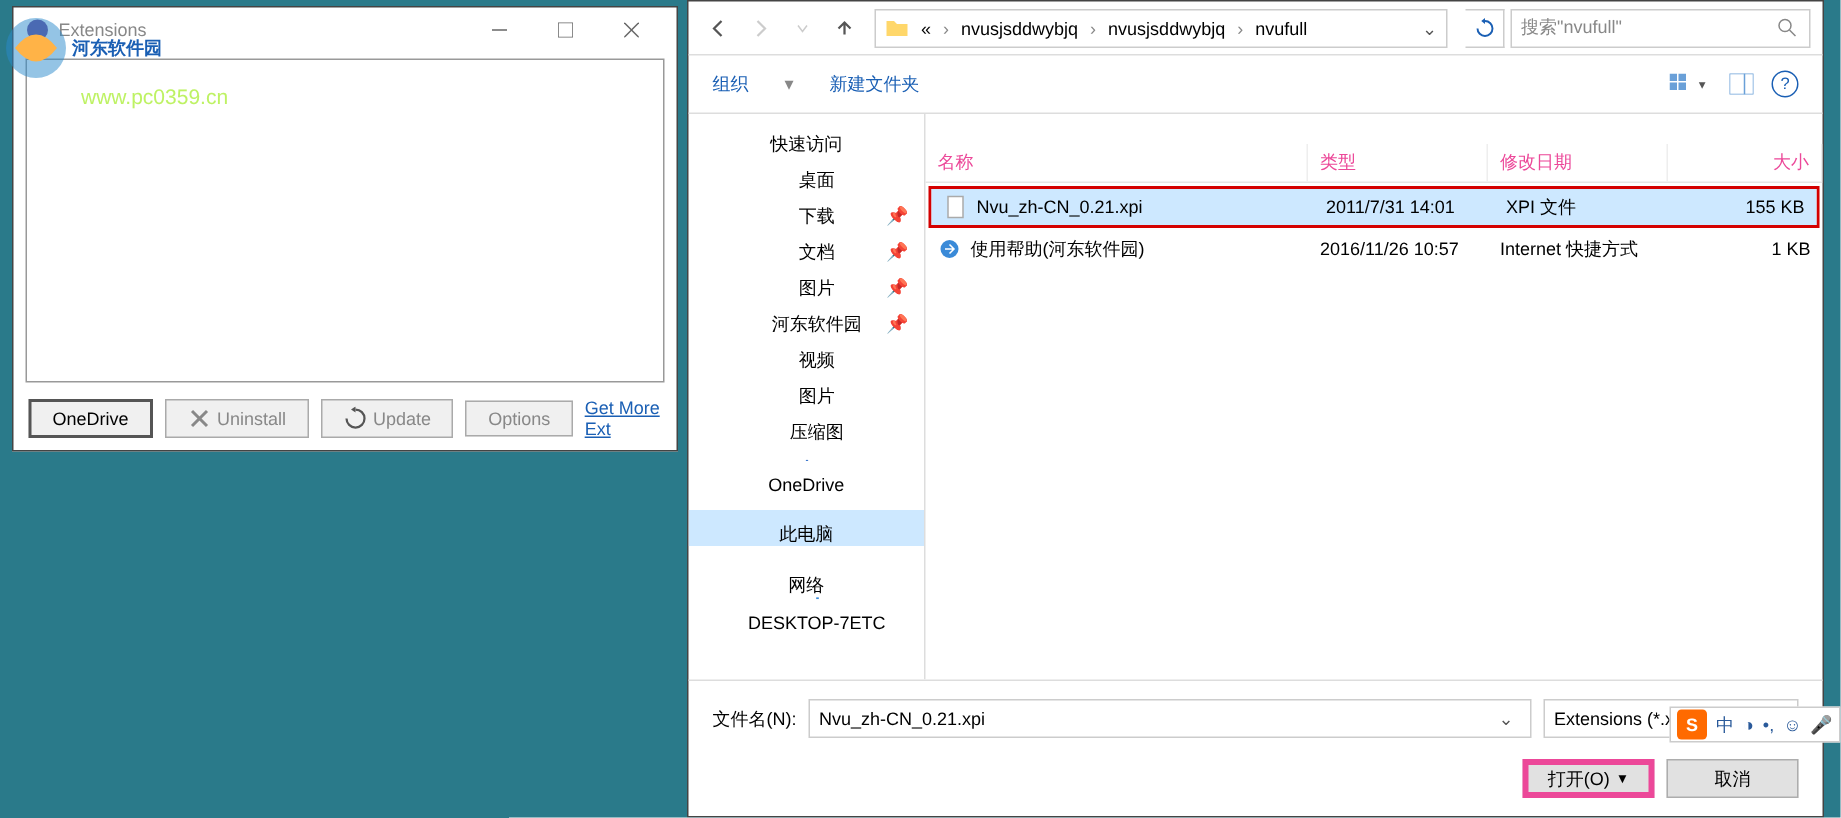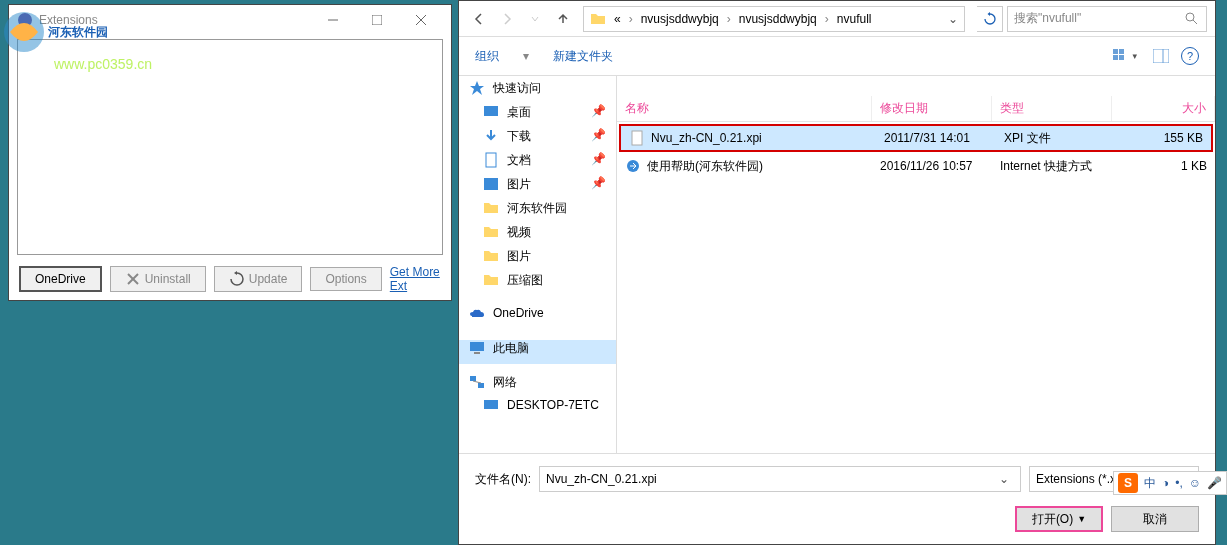--- a/index.html
+++ b/index.html
@@ -36,21 +36,21 @@
 .refresh { width: 26px; height: 26px; border: 1px solid #ccc; border-left: none; display: flex; align-items: center; justify-content: center; }
 .search-box { width: 200px; height: 26px; border: 1px solid #ccc; display: flex; align-items: center; padding: 0 6px; color: #888; }
 .search-box .sicon { margin-left: auto; }
 .fd-toolbar { height: 38px; display: flex; align-items: center; padding: 0 16px; gap: 24px; }
 .fd-toolbar .tb { color: #1a5fb4; cursor: pointer; }
 .fd-toolbar .view-btns { margin-left: auto; display: flex; gap: 8px; align-items: center; color: #555; }
 .vb { padding: 0 4px; display: flex; align-items: center; }
 .qmark { width: 18px; height: 18px; border: 1px solid #1a5fb4; border-radius: 50%; color: #1a5fb4; display: flex; align-items: center; justify-content: center; font-size: 11px; }
 .fd-main { flex: 1; display: flex; border-top: 1px solid #ddd; border-bottom: 1px solid #ddd; overflow: hidden; }
 .fd-sidebar { width: 158px; border-right: 1px solid #ddd; overflow-y: auto; padding: 4px 0; }
-.sb-item { display: flex; align-items: flex-start; height: 24px; padding: 0 10px 0 24px; gap: 8px; cursor: pointer; }
+.sb-item { display: flex; align-items: center; height: 24px; padding: 0 10px 0 24px; gap: 8px; cursor: pointer; flex-direction: column; }
 .sb-item.top { padding-left: 10px; font-weight: 400; }
 .sb-item.selected { background: #cde8ff; }
 .sb-item .pin { color: #888; margin-left: auto; }
 .sb-spacer { height: 10px; }
 .fd-list { flex: 1; display: flex; flex-direction: column; }
 .list-header { display: flex; height: 26px; border-bottom: 1px solid #e5e5e5; color: #ec4899; margin-top: 20px; }
 .list-header .col { padding: 4px 8px; border-right: 1px solid #eee; }
 .col-name { width: 255px; }
 .col-date { width: 120px; }
 .col-type { width: 120px; }
@@ -60,21 +60,21 @@
 .selected-outline { border: 2px solid #d40000; margin: 2px; }
 .list-row .col { padding: 2px 8px; }
 .list-row .fname { display: flex; align-items: center; gap: 6px; }
 .fd-bottom { padding: 12px 16px; }
 .fn-row { display: flex; align-items: center; gap: 8px; margin-bottom: 14px; }
 .fn-input { flex: 1; height: 26px; border: 1px solid #ccc; padding: 0 6px; display: flex; align-items: center; }
 .fn-drop { width: 20px; display: flex; justify-content: center; color: #555; }
 .filter-select { width: 170px; height: 26px; border: 1px solid #ccc; padding: 0 6px; display: flex; align-items: center; }
 .btn-row { display: flex; justify-content: flex-end; gap: 8px; }
 .dlg-btn { width: 88px; height: 26px; border: 1px solid #adadad; background: #e1e1e1; display: flex; align-items: center; justify-content: center; cursor: pointer; }
-.dlg-btn.primary { border: 2px solid #ec4899; text-align: right; }
+.dlg-btn.primary { border: 4px solid #ec4899; text-align: right; }
 .dlg-btn .dd { margin-left: 4px; font-size: 9px; }
 
 
 .watermark { position: absolute; left: 0; top: 8px; z-index: 10; pointer-events: none; }
 .watermark .brand { font-size: 22px; font-weight: bold; color: #1a5fb4; display: flex; align-items: center; }
 .watermark .url { color: #bef264; font-size: 14px; margin-left: 54px; }
 .wm-logo { width: 48px; height: 48px; }
 
 
 .ime { position: absolute; right: 0; bottom: 50px; height: 24px; background: #fff; border: 1px solid #ccc; display: flex; align-items: center; padding: 0 4px; gap: 6px; }
@@ -310,22 +310,22 @@
           <svg class="icon-svg" viewBox="0 0 16 16">
             <rect x="1" y="2" width="14" height="9" fill="#3a8ad8"></rect>
           </svg>
           <span>DESKTOP-7ETC</span>
         </div>
     </div>
 
     <div class="fd-list">
       <div class="list-header">
         <div class="col col-name">名称</div>
+        <div class="col col-type">类型</div>
         <div class="col col-date">修改日期</div>
-        <div class="col col-type">类型</div>
         <div class="col col-size">大小</div>
       </div>
       <div class="selected-outline">
         <div class="list-row selected">
           <div class="col col-name fname">
               <svg class="icon-svg" viewBox="0 0 16 16">
                 <rect x="3" y="1" width="10" height="14" fill="#fff" stroke="#aaa"></rect>
               </svg>
               <span>Nvu_zh-CN_0.21.xpi</span>
             </div>

